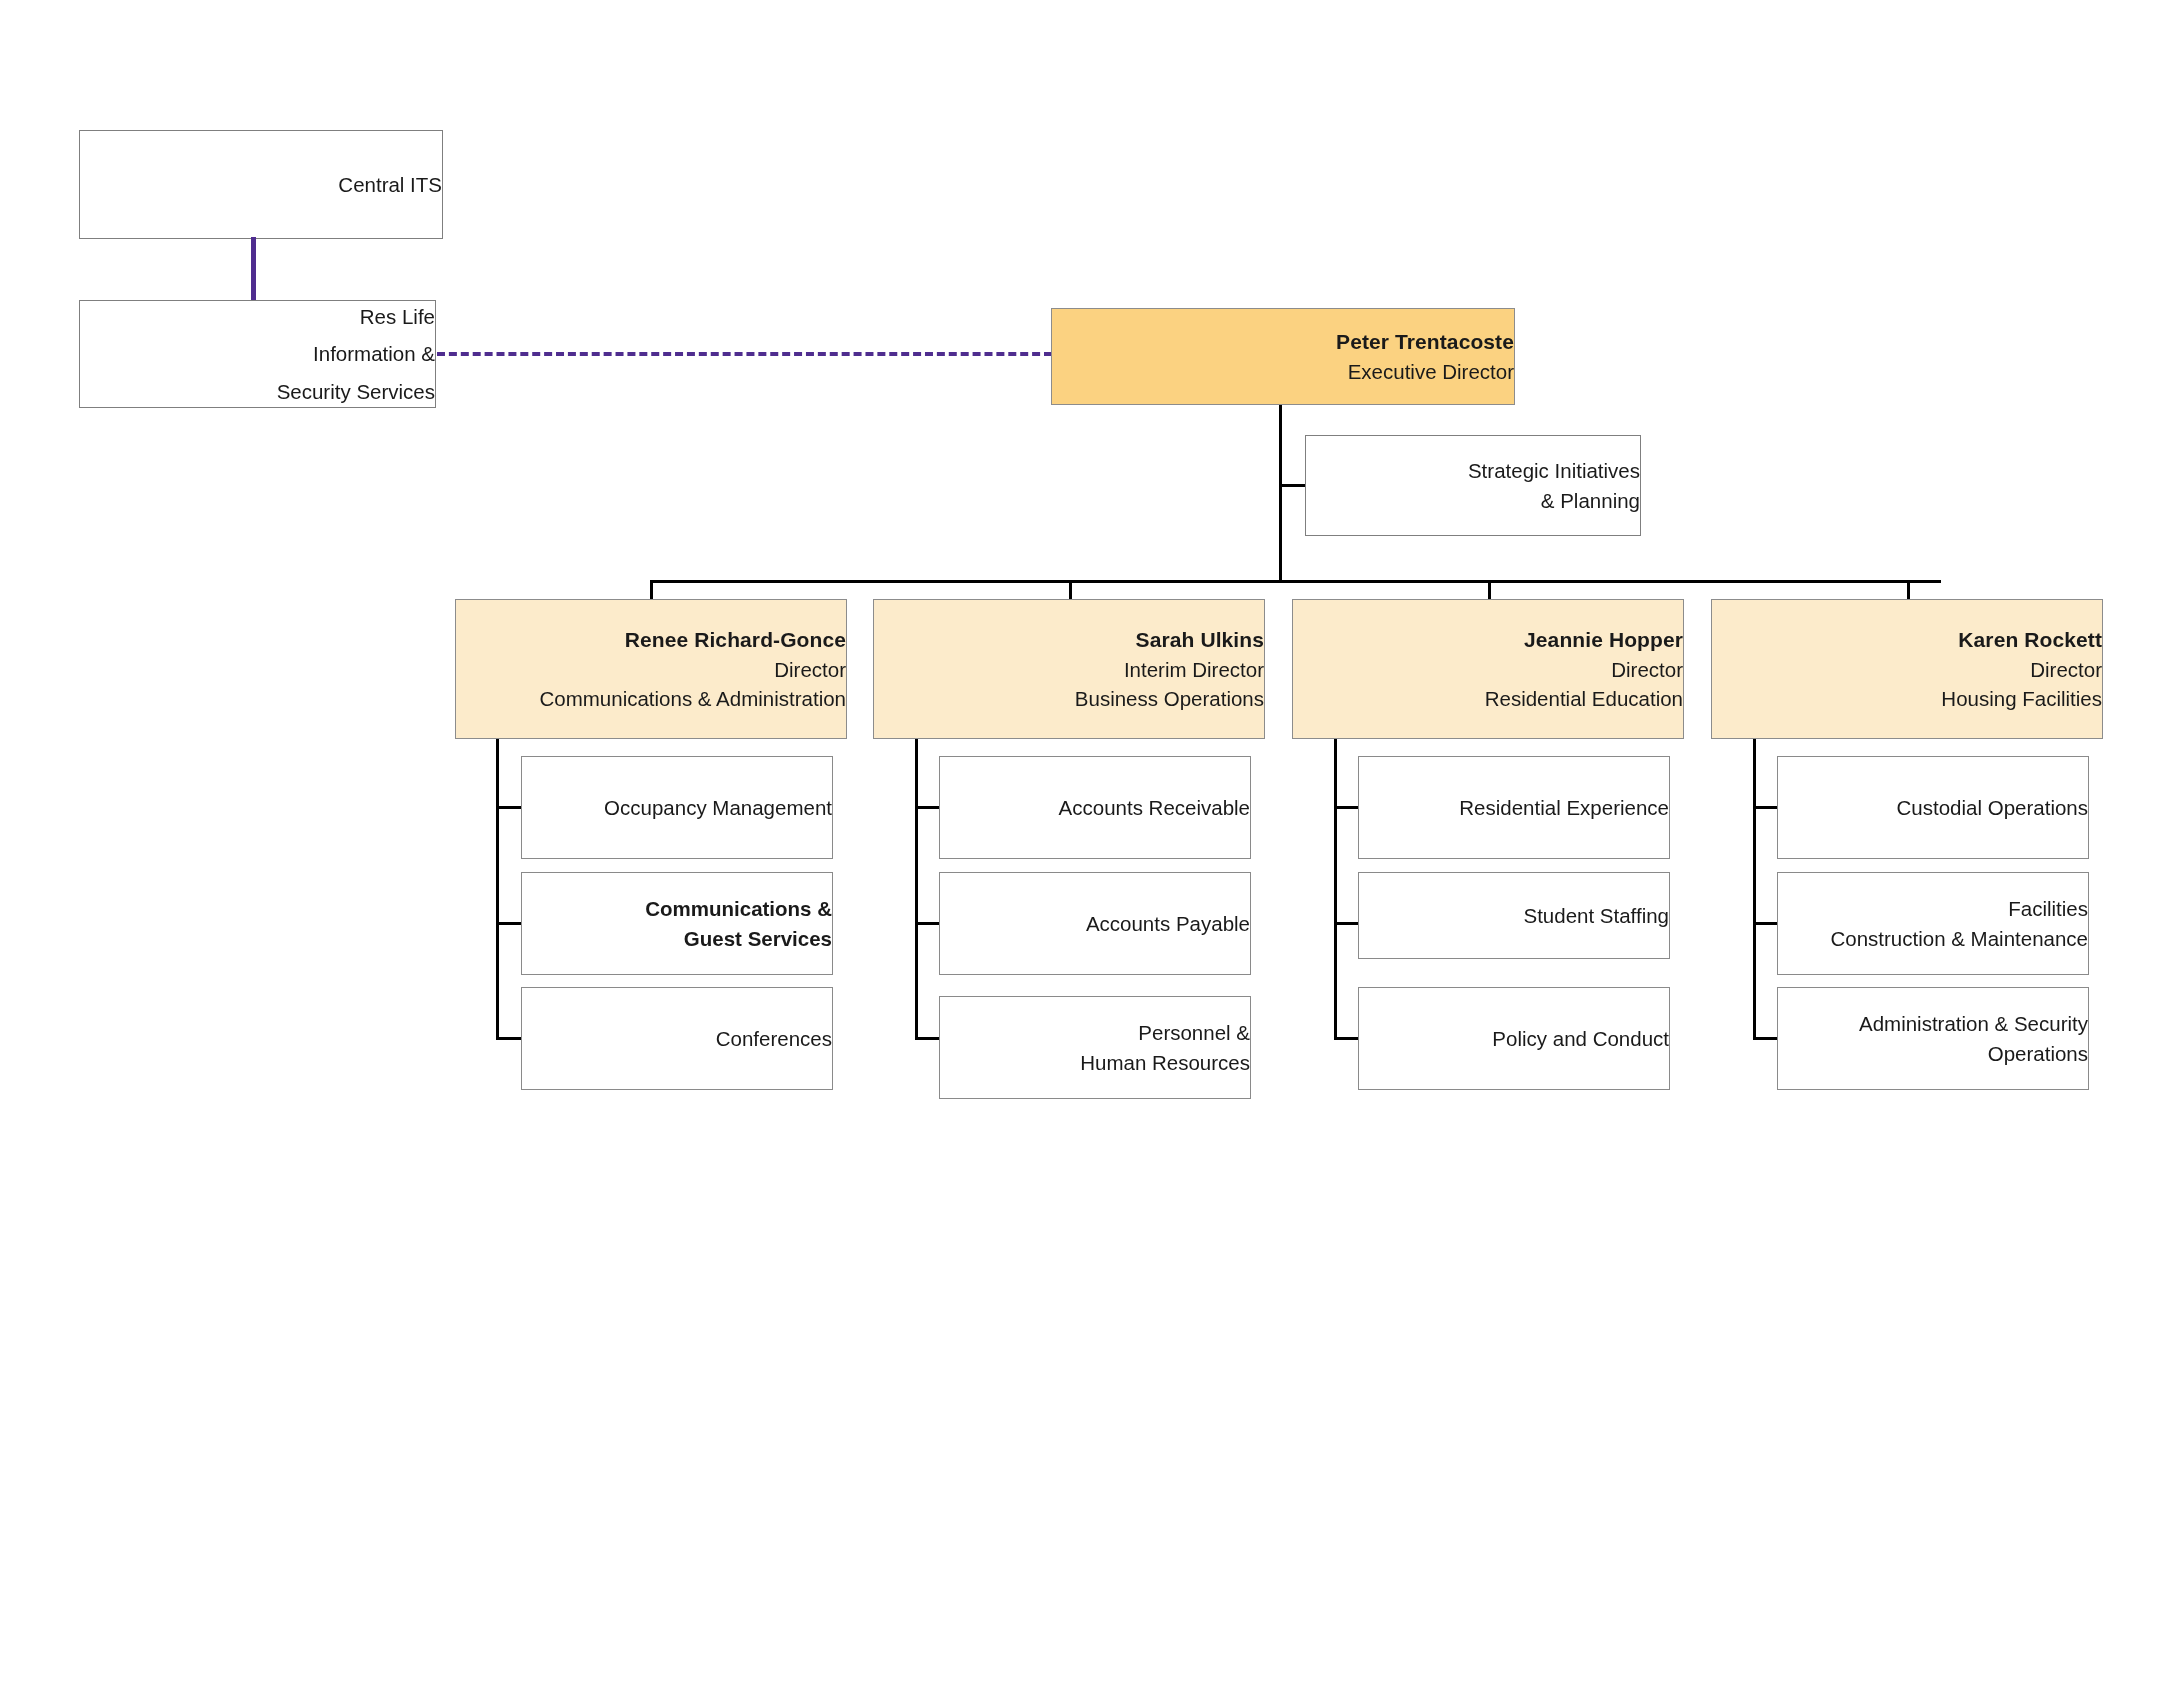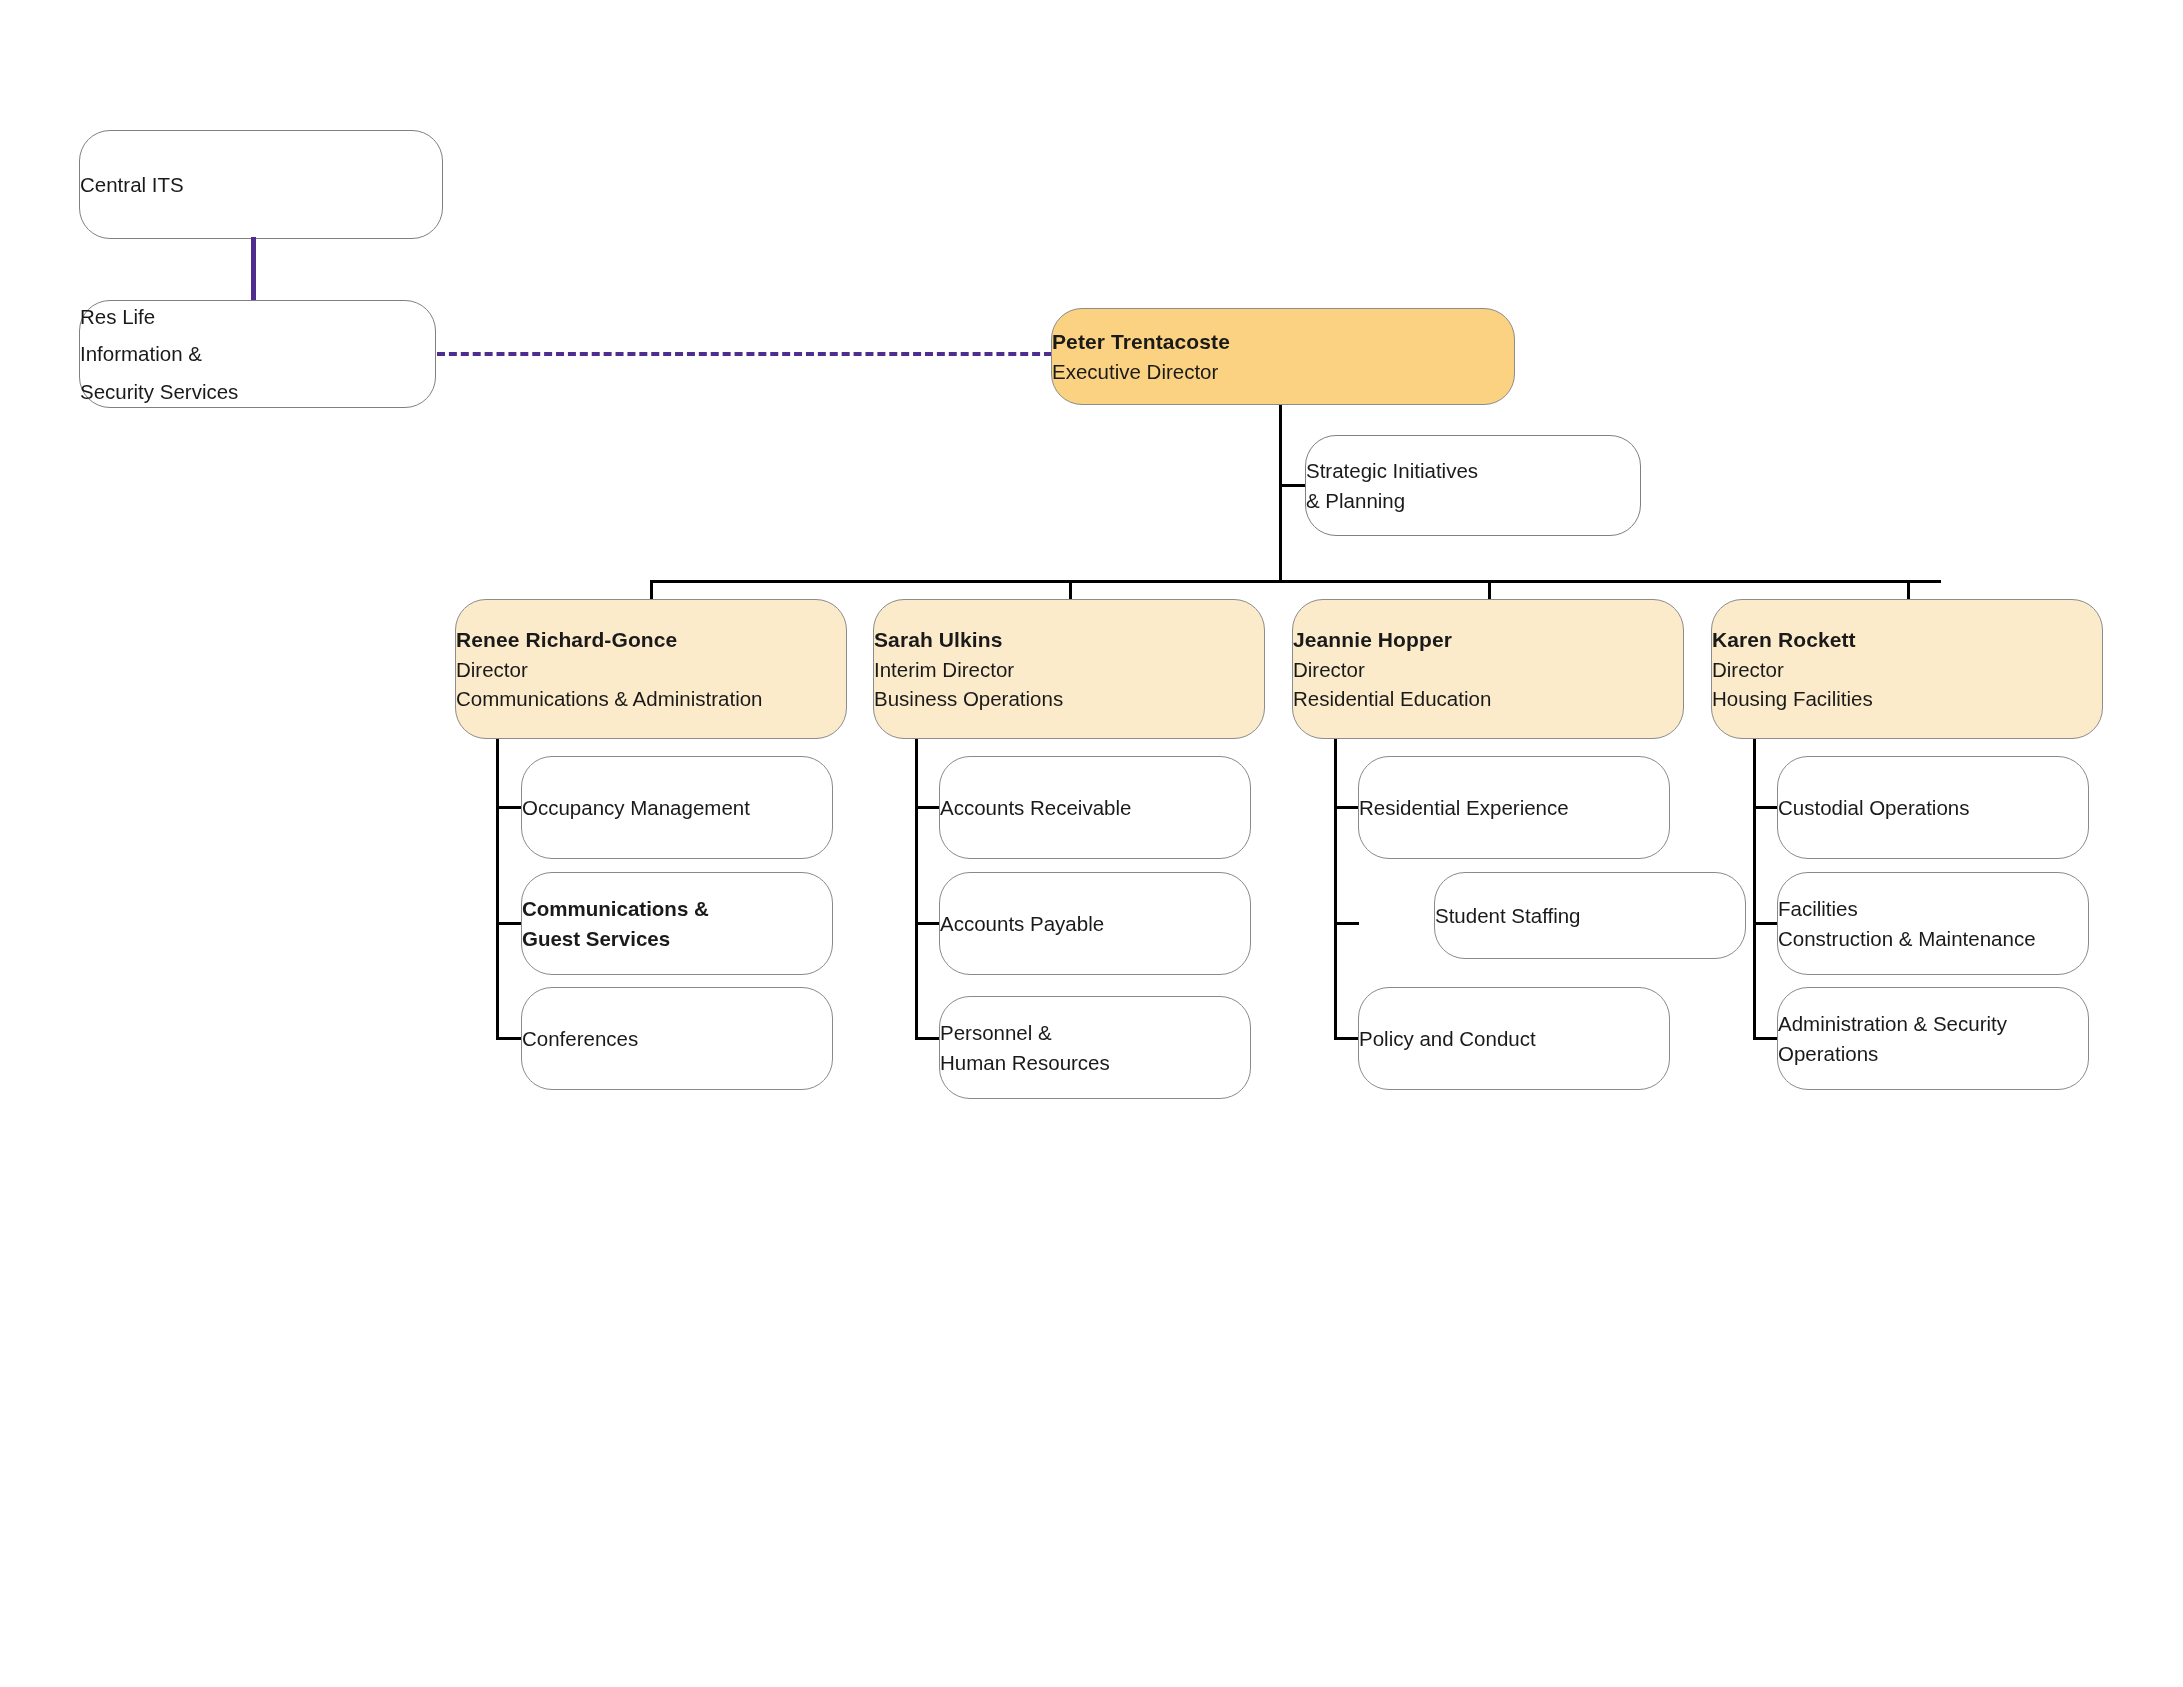--- a/index.html
+++ b/index.html
@@ -19,25 +19,24 @@
     background: #ffffff;
     overflow: hidden;
   }
 
   
   .node {
     position: absolute;
     box-sizing: border-box;
     display: flex;
     flex-direction: column;
-    align-items: flex-start;
+    align-items: flex-end;
     justify-content: center;
     text-align: center;
     line-height: 1.42;
-    border-radius: 31px;
   }
   .node .ln { display: block; white-space: pre; }
 
   .plain-box {
     background: #ffffff;
     border: 1.3px solid #7f7f7f;
     font-size: 20.5px;
   }
   .exec-box {
     background: #fbd281;
@@ -153,21 +152,21 @@
         <span class="ln name">Jeannie Hopper</span>
         <span class="ln">Director</span>
         <span class="ln">Residential Education</span>
       </div>
       <div class="conn v-black" style="left: 1334px; top: 739px; height: 299px;"></div>
       <div class="conn h-black" style="left: 1334px; top: 806px; width: 24.5px;"></div>
       <div class="node unit-box" style="left: 1358px; top: 756px; width: 312px; height: 103px;">
         <span class="ln">Residential Experience</span>
       </div>
       <div class="conn h-black" style="left: 1334px; top: 922px; width: 24.5px;"></div>
-      <div class="node unit-box" style="left: 1434px; top: 872px; width: 312px; height: 87px;">
+      <div class="node unit-box" style="left: 1358px; top: 872px; width: 312px; height: 87px;">
         <span class="ln">Student Staffing</span>
       </div>
       <div class="conn h-black" style="left: 1334px; top: 1037px; width: 24.5px;"></div>
       <div class="node unit-box" style="left: 1358px; top: 987px; width: 312px; height: 103px;">
         <span class="ln">Policy and Conduct</span>
       </div>
       <div class="conn v-black" style="left: 1907px; top: 580px; height: 20px;"></div>
       <div class="node dir-box" style="left: 1711px; top: 599px; width: 392px; height: 140px;">
         <span class="ln name">Karen Rockett</span>
         <span class="ln">Director</span>

